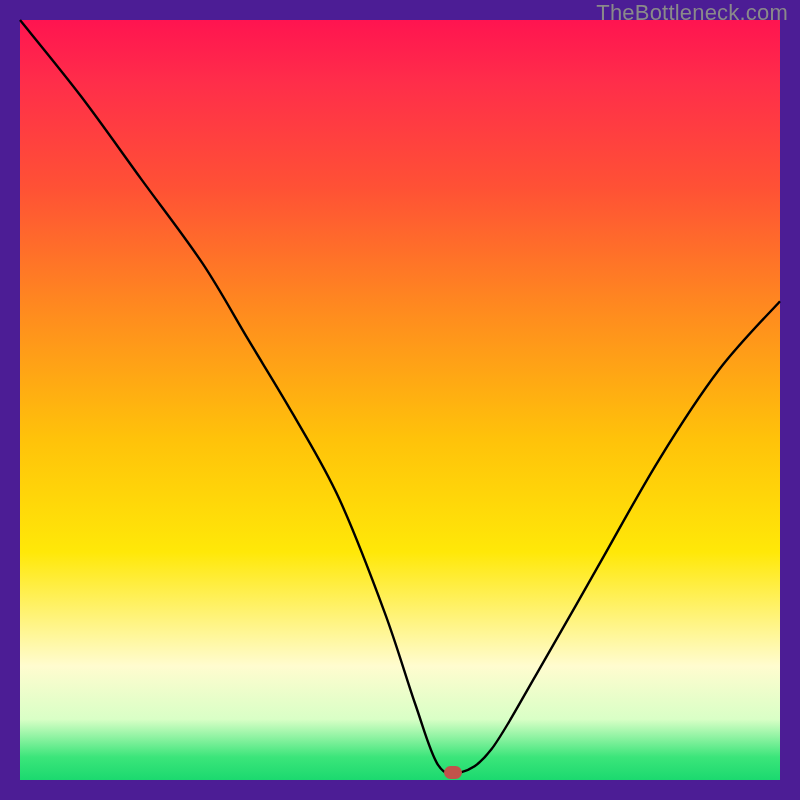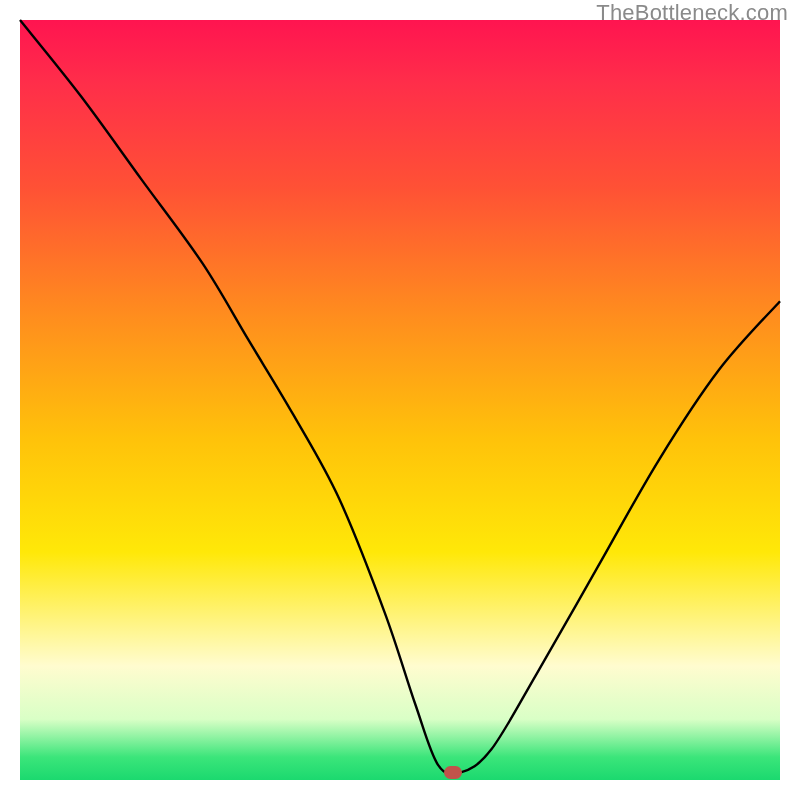--- a/index.html
+++ b/index.html
@@ -10,21 +10,21 @@
     background: #000;
     overflow: hidden;
     font-family: Arial, Helvetica, sans-serif;
   }
   .frame {
     position: absolute;
     left: 0;
     top: 0;
     width: 800px;
     height: 800px;
-    background: #ffffff;
+    background: #4c1d95;
   }
   .plot-area {
     position: absolute;
     left: 20px;
     top: 20px;
     width: 760px;
     height: 760px;
     
     background: linear-gradient(
       to bottom,

